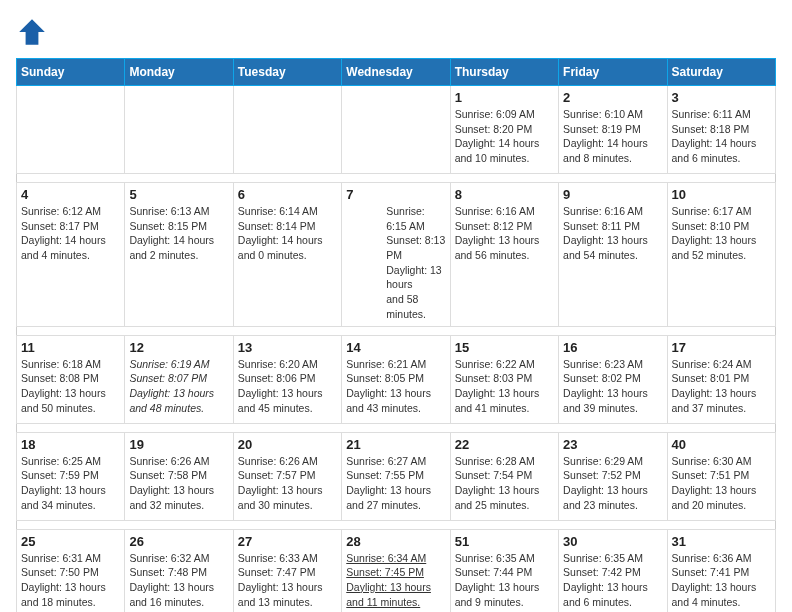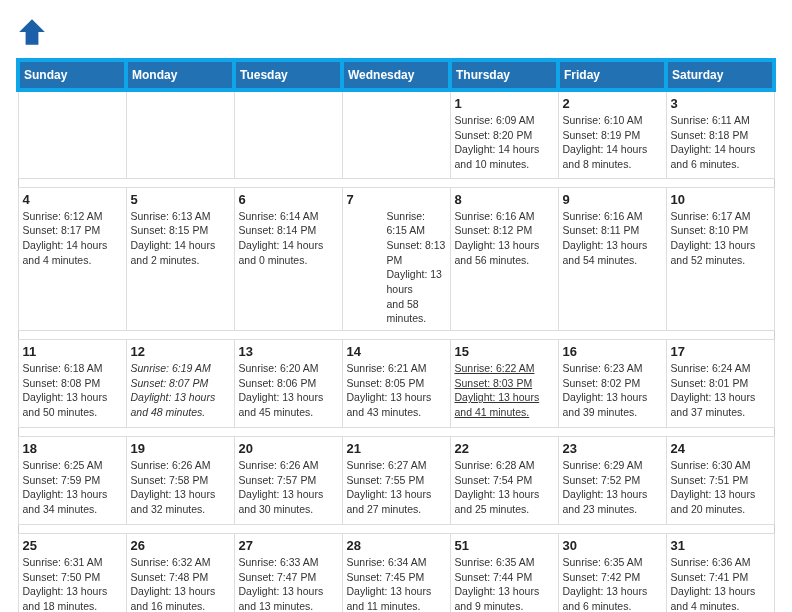--- a/index.html
+++ b/index.html
@@ -51,21 +51,21 @@
       font-size: 11px;
     }
     thead tr {
       background-color: #2271b3;
       color: #fff;
     }
     thead th {
       padding: 6px 4px;
       text-align: left;
       font-size: 12px;
-      border: 4px solid #0ea5e9;
+      border: 1px solid #0ea5e9;
     }
     tbody tr {
       border: 1px solid #ccc;
     }
     tbody td {
       vertical-align: top;
       padding: 4px;
       border: 1px solid #ddd;
       min-height: 80px;
       width: 14.28%;
@@ -232,21 +232,21 @@
         </td>
         <td>
           <span class="day-num">14</span>
           <div class="day-info" style="white-space: pre-line;">Sunrise: 6:21 AM
 Sunset: 8:05 PM
 Daylight: 13 hours
 and 43 minutes.</div>
         </td>
         <td>
           <span class="day-num">15</span>
-          <div class="day-info" style="white-space: pre-line; text-decoration: underline;">Sunrise: 6:22 AM
+          <div class="day-info" style="white-space: pre-line;">Sunrise: 6:22 AM
 Sunset: 8:03 PM
 Daylight: 13 hours
 and 41 minutes.</div>
         </td>
         <td>
           <span class="day-num">16</span>
           <div class="day-info" style="white-space: pre-line;">Sunrise: 6:23 AM
 Sunset: 8:02 PM
 Daylight: 13 hours
 and 39 minutes.</div>
@@ -299,21 +299,21 @@
 and 25 minutes.</div>
         </td>
         <td>
           <span class="day-num">23</span>
           <div class="day-info" style="white-space: pre-line;">Sunrise: 6:29 AM
 Sunset: 7:52 PM
 Daylight: 13 hours
 and 23 minutes.</div>
         </td>
         <td>
-          <span class="day-num">24</span>
+          <span class="day-num">40</span>
           <div class="day-info" style="white-space: pre-line;">Sunrise: 6:30 AM
 Sunset: 7:51 PM
 Daylight: 13 hours
 and 20 minutes.</div>
         </td>
       </tr>
       <tr class="separator-row">
         <td colspan="7"></td>
       </tr>
       <tr class="week-row">
@@ -333,21 +333,21 @@
         </td>
         <td>
           <span class="day-num">27</span>
           <div class="day-info" style="white-space: pre-line;">Sunrise: 6:33 AM
 Sunset: 7:47 PM
 Daylight: 13 hours
 and 13 minutes.</div>
         </td>
         <td>
           <span class="day-num">28</span>
-          <div class="day-info" style="white-space: pre-line;">Sunrise: 6:34 AM
+          <div class="day-info" style="white-space: pre-line; text-decoration: underline;">Sunrise: 6:34 AM
 Sunset: 7:45 PM
 Daylight: 13 hours
 and 11 minutes.</div>
         </td>
         <td>
           <span class="day-num">51</span>
           <div class="day-info" style="white-space: pre-line;">Sunrise: 6:35 AM
 Sunset: 7:44 PM
 Daylight: 13 hours
 and 9 minutes.</div>

